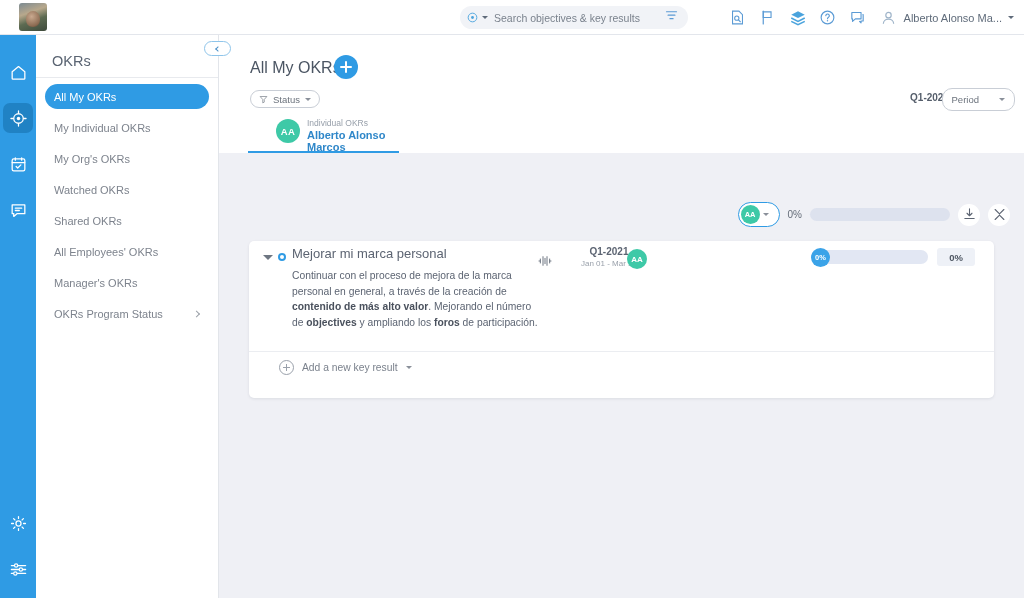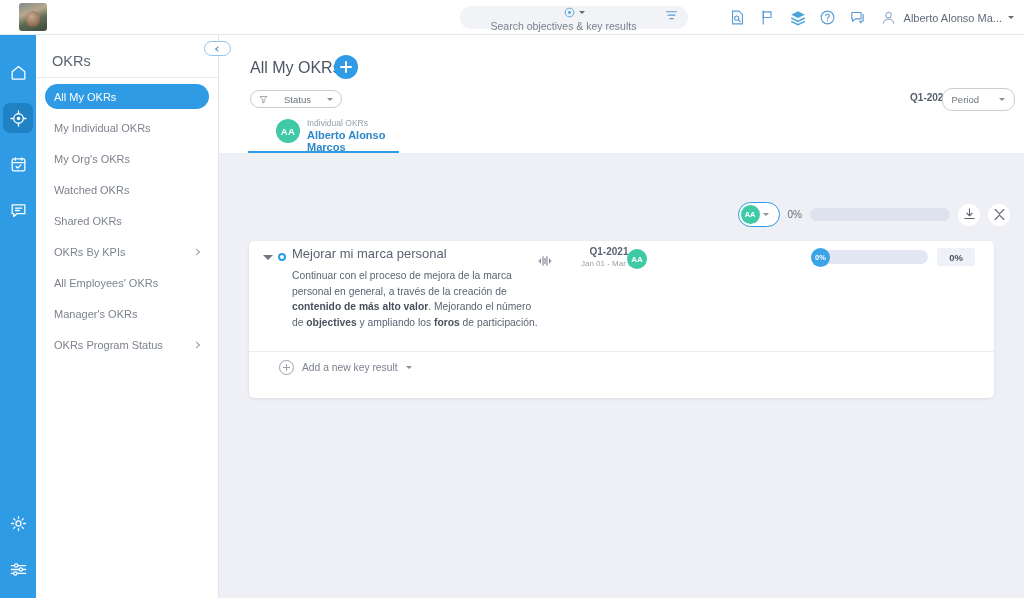--- a/index.html
+++ b/index.html
@@ -28,21 +28,21 @@
     background: radial-gradient(circle at 40% 35%, #c9a98f 0%, #8c6b52 70%, #4a3a2c 100%);
   }
   .topbar-right {
     position: absolute; right: 10px; top: 0; height: 35px;
     display: flex; align-items: center; gap: 0px;
   }
   .search-wrap {
     position: absolute; left: 460px; top: 6px;
     width: 228px; height: 23px;
     background: #f1f3f7; border-radius: 12px;
-    display: flex; align-items: center; padding: 0 6px; flex-direction: column;
+    display: flex; align-items: center; padding: 0 6px;
   }
   .search-scope { display:flex; align-items:center; gap:3px; }
   .search-input {
     border: none; outline: none; background: transparent;
     font-family: "Liberation Sans", sans-serif; font-size: 10.5px; color: #6d7580;
     width: 175px; margin-left: 4px;
   }
   .search-input::placeholder { color: #7a828d; }
   .filter-icon-btn { position:absolute; left: 664px; top: 8px; cursor:pointer; }
   .topicon { width: 30px; height: 35px; display:flex; align-items:center; justify-content:center; cursor:pointer; }
@@ -105,21 +105,21 @@
   .page-title { position:absolute; left: 31px; top: 24px; font-size: 16px; color: #4b5563; }
   .add-fab {
     position:absolute; left: 115px; top: 20px; width: 24px; height: 24px; border-radius: 50%;
     background: #2f9be4; display:flex; align-items:center; justify-content:center; cursor:pointer;
   }
   .add-fab:before { content:""; position:absolute; width: 12px; height: 2px; background:#fff; border-radius:1px; }
   .add-fab:after { content:""; position:absolute; width: 2px; height: 12px; background:#fff; border-radius:1px; }
 
   .status-chip {
     position:absolute; left: 31px; top: 55px; height: 18px; padding: 0 8px;
-    border: 1px solid #c9ced6; border-radius: 10px; display:flex; align-items:center; gap:16px;
+    border: 1px solid #c9ced6; border-radius: 10px; display:flex; align-items:center; gap:5px;
     font-size: 9.5px; color: #6b727c; background:#fff; cursor:pointer;
   }
   .period-label { position:absolute; right: 75px; top: 57px; font-size: 10px; color: #555e6b; font-weight:bold; }
   .period-chip {
     position:absolute; right: 9px; top: 53px; height: 23px; padding: 0 9px;
     border: 1px solid #c9ced6; border-radius: 10px; display:flex; align-items:center; gap:20px;
     font-size: 9.5px; color: #6b727c; background:#fff; cursor:pointer;
   }
 
   .owner-tab { position:absolute; left: 31px; top: 78px; width: 150px; height: 40px; cursor:pointer; }
@@ -349,24 +349,20 @@
         <div class="navitem">
           <span>My Org's OKRs</span>
         </div>
         <div class="navitem">
           <span>Watched OKRs</span>
         </div>
         <div class="navitem">
           <span>Shared OKRs</span>
         </div>
         <div class="navitem">
-          <span>OKRs By KPIs</span>
-          <i class="chev"></i>
-        </div>
-        <div class="navitem">
           <span>All Employees' OKRs</span>
         </div>
         <div class="navitem">
           <span>Manager's OKRs</span>
         </div>
         <div class="navitem">
           <span>OKRs Program Status</span>
           <i class="chev"></i>
         </div>
       </div>

